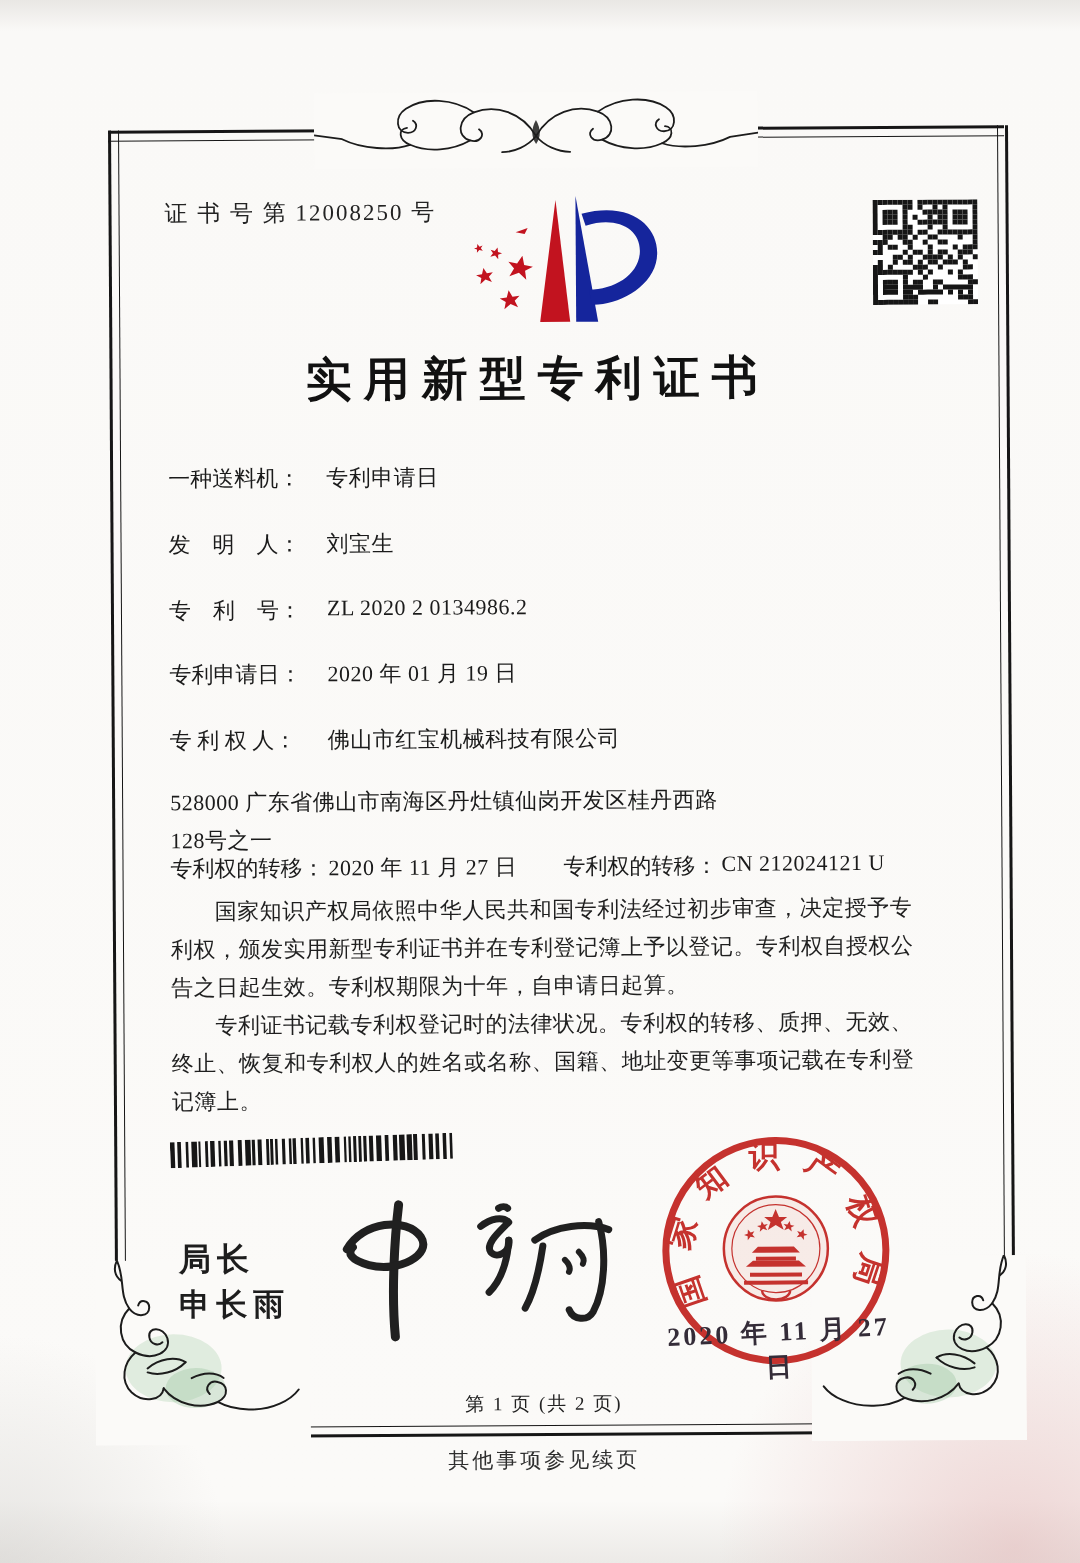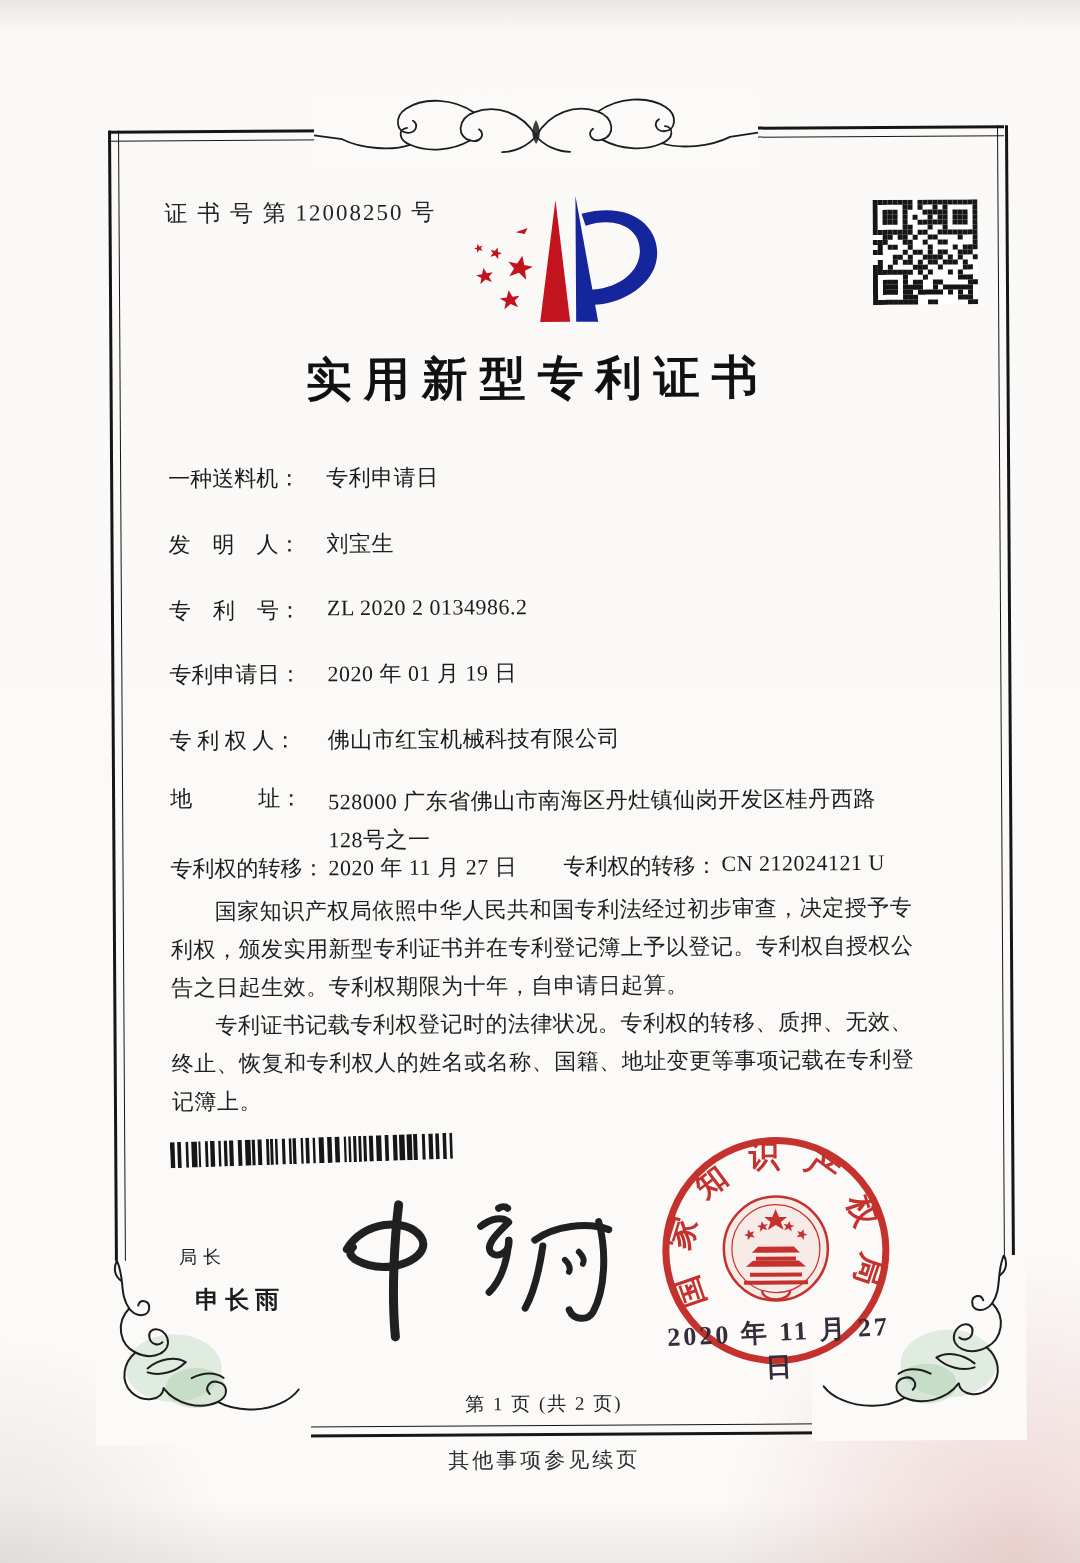--- a/index.html
+++ b/index.html
@@ -37,23 +37,23 @@
   .fvalue{white-space:nowrap;letter-spacing:.5px;}
   .fvalue.wrap{white-space:normal;width:566px;line-height:38px;letter-spacing:.5px;}
   .grant-group{display:flex;}
   .g1{width:393px;display:flex;}
   
   .body-text{position:absolute;left:170px;top:891px;width:746px;font-size:22px;
              line-height:38px;color:#1f1f1f;z-index:3;}
   .body-text p{margin:0;text-indent:2em;letter-spacing:.5px;}
   
   .barcode{position:absolute;left:168px;top:1136px;z-index:3;transform:rotate(-1.6deg);}
-  .signoff-title{position:absolute;left:176px;top:1236px;font-size:18px;font-weight:400;
-                 letter-spacing:6px;font-family:"Liberation Sans",sans-serif;z-index:3;margin-top:7px;}
-  .signoff-name{position:absolute;left:192px;top:1282px;font-size:24px;font-weight:700;
+  .signoff-title{position:absolute;left:176px;top:1236px;font-size:32px;font-weight:700;
+                 letter-spacing:6px;font-family:"Liberation Sans",sans-serif;z-index:3;}
+  .signoff-name{position:absolute;left:176px;top:1282px;font-size:31px;font-weight:700;
                 letter-spacing:6px;font-family:"Liberation Sans",sans-serif;z-index:3;}
   .signature{position:absolute;left:300px;top:1196px;z-index:4;}
   .seal{position:absolute;left:645px;top:1124px;z-index:5;opacity:.93;}
   .seal-date{position:absolute;left:648px;top:1316px;width:256px;text-align:center;
              font-size:26px;letter-spacing:3px;color:#342c38;z-index:6;transform:rotate(-2.5deg);font-weight:700;}
   .page-info{position:absolute;left:0;top:1391px;width:1080px;text-align:center;
              font-size:19px;letter-spacing:2px;color:#222;z-index:3;}
   .footer-note{position:absolute;left:0;top:1446px;width:1080px;text-align:center;
                font-size:21px;letter-spacing:3px;color:#2e2e2e;z-index:3;}
 </style>
@@ -401,21 +401,20 @@
   </div>
   <div class="frow" style="top:658px">
     <span class="flabel">专利申请日：</span>
     <span class="fvalue">2020 年 01 月 19 日</span>
   </div>
   <div class="frow" style="top:724px">
     <span class="flabel">专 利 权 人：</span>
     <span class="fvalue">佛山市红宝机械科技有限公司</span>
   </div>
   <div class="frow" style="top:782px">
-    <span class="flabel">地　　　址：</span>
     <span class="fvalue wrap">528000 广东省佛山市南海区丹灶镇仙岗开发区桂丹西路128号之一</span>
   </div>
   <div class="frow" style="top:852px">
     <span class="grant-group g1">
       <span class="flabel">专利权的转移：</span>
       <span class="fvalue">2020 年 11 月 27 日</span>
     </span>
     <span class="grant-group">
       <span class="flabel">专利权的转移：</span>
       <span class="fvalue">CN 212024121 U</span>

